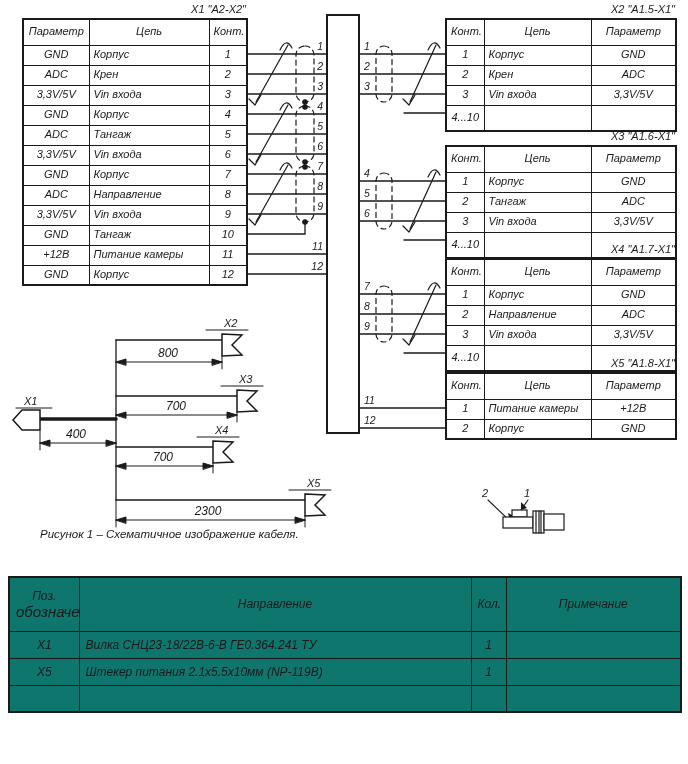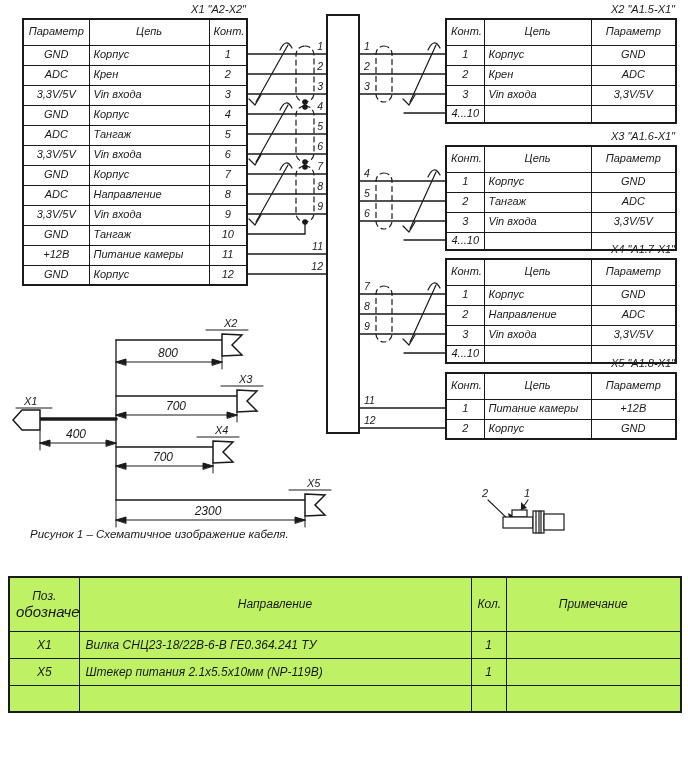--- a/index.html
+++ b/index.html
@@ -4,32 +4,32 @@
 <style>
   html,body { margin:0; padding:0; background:#fff; }
   .sheet { position:relative; width:688px; height:764px; background:#fff;
            font-family:"Liberation Sans",sans-serif; color:#1a1a1a; overflow:hidden; }
   table.ct { position:absolute; border-collapse:collapse; table-layout:fixed;
              background:#fff; border:2px solid #1a1a1a; }
   table.ct td { border:1px solid #1a1a1a; font-style:italic; font-size:11px;
                 line-height:1.05; padding:0 4px; white-space:nowrap; overflow:hidden; }
   table.ct tr { height:20px; }
   table.ct tr.h { height:26px; }
-  table.ct tr.s { height:18px; }
+  table.ct tr.s { height:26px; }
   td.c { text-align:center; }
   td.hd { text-align:center; font-size:11.5px; }
   .ttl { position:absolute; font-style:italic; font-size:11px; white-space:nowrap;
          text-align:right; width:150px; }
   .cap { position:absolute; font-style:italic; font-size:11.5px; white-space:nowrap; }
   svg text { font-family:"Liberation Sans",sans-serif; font-style:italic;
              font-size:10.5px; fill:#1a1a1a; }
   svg text.dim { font-size:12px; text-anchor:middle; }
   svg text.lbl { font-size:11px; }
   table.bom { position:absolute; border-collapse:collapse; table-layout:fixed;
-              background:#bef264; border:2px solid #1a1a1a; }
+              background:#0f766e; border:2px solid #1a1a1a; }
   table.bom td { border:1px solid #1a1a1a; font-style:italic; font-size:12px;
                  padding:0 6px; white-space:nowrap; overflow:hidden; }
   table.bom tr { height:27px; }
   table.bom tr.h { height:54px; }
   .pos2 { font-size:15px; }
 </style>
 </head>
 <body>
 
 <div class="sheet">
@@ -432,21 +432,21 @@
           <td class="c">+12В</td>
         </tr>
   <tr>
           <td class="c">2</td>
           <td>Корпус</td>
           <td class="c">GND</td>
         </tr>
 </tbody>
     </table>
 
-<div class="cap" style="left:30px;top:528px">Рисунок 1 – Схематичное изображение кабеля.</div>
+<div class="cap" style="left:40px;top:528px">Рисунок 1 – Схематичное изображение кабеля.</div>
 
 <table class="bom" style="left:8px;top:576px;width:672px">
   <colgroup>
         <col style="width:70px">
         <col style="width:392px">
         <col style="width:35px">
         <col style="width:175px">
       </colgroup>
   <tbody>
         <tr class="h">

